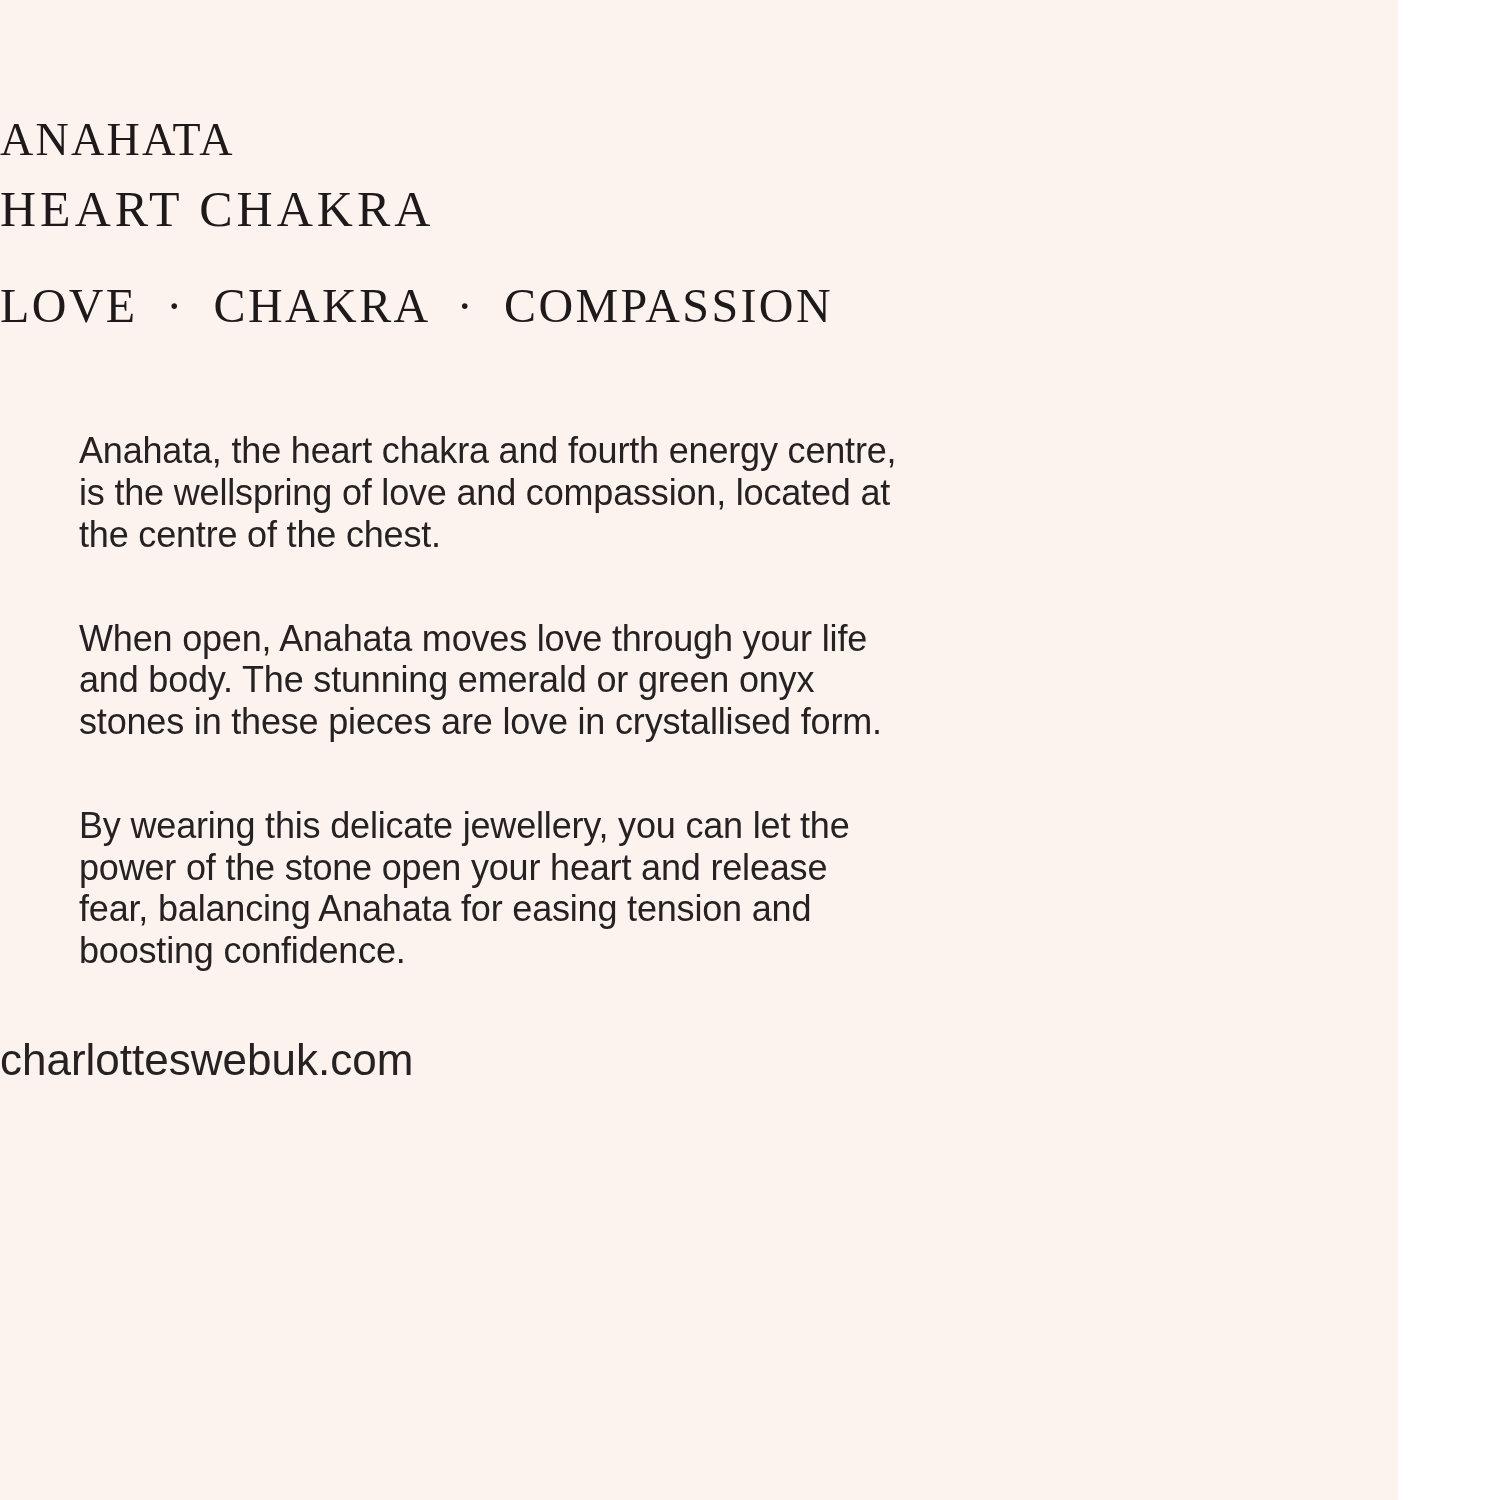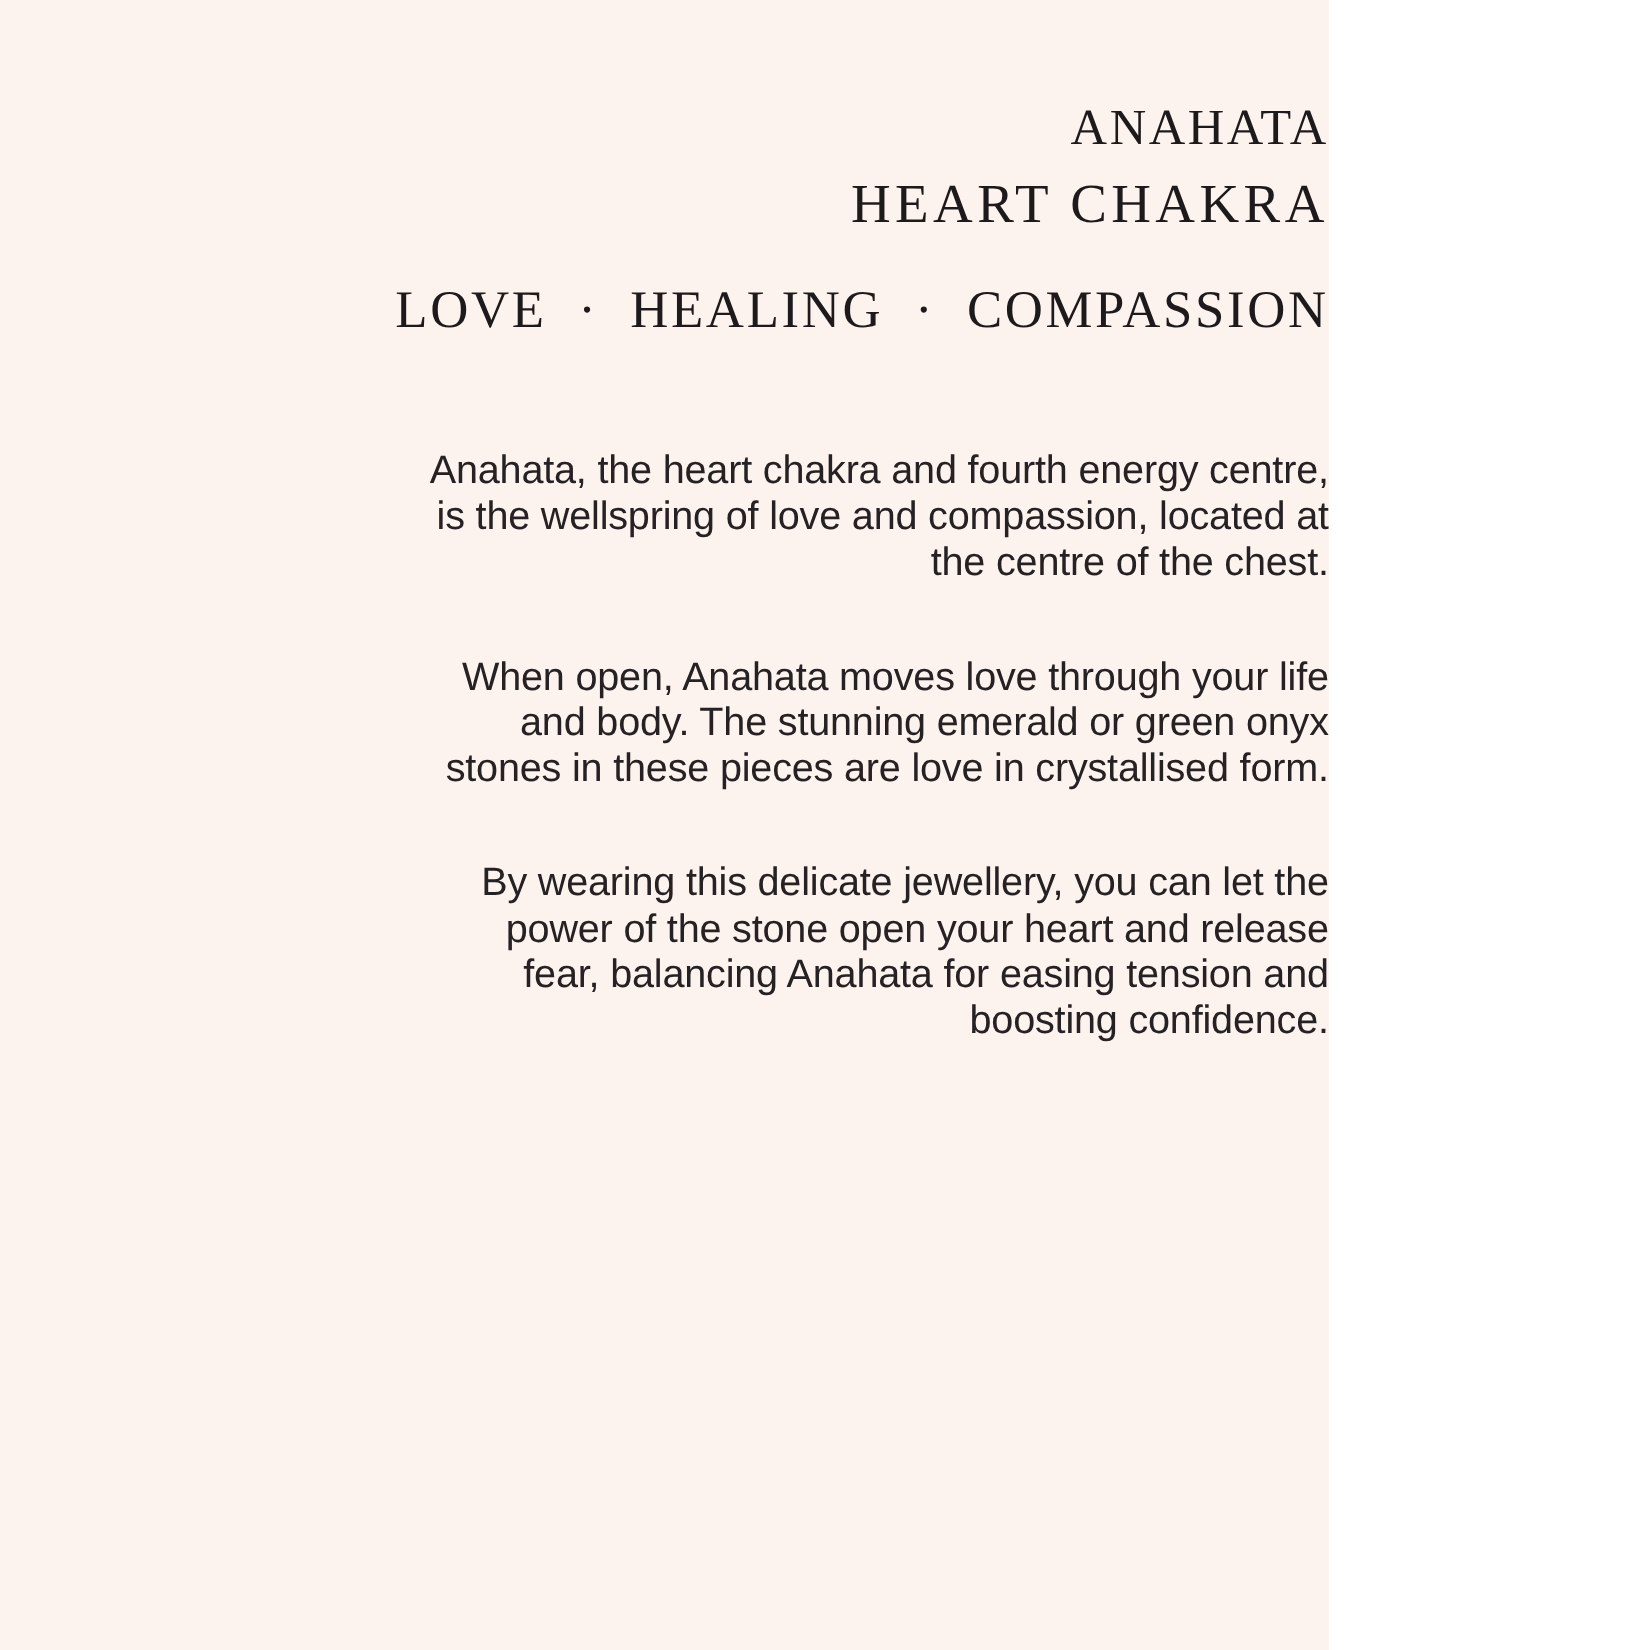--- a/index.html
+++ b/index.html
@@ -1,29 +1,29 @@
 <!DOCTYPE html>
 <html><head>
 <meta charset="utf-8">
 <style>
   html, body {
     margin: 0;
     padding: 0;
   }
   .card {
     position: relative;
-    width: 1208px;
+    width: 1398px;
     height: 1500px;
     background: #fcf2ee;
     color: #211c1d;
     overflow: hidden;
     font-family: "Liberation Sans", sans-serif;
-    text-align: right;
+    text-align: left;
     box-sizing: border-box;
-    padding-top: 88px;
+    padding-top: 112px;
   }
   .kicker {
     font-family: "Liberation Serif", serif;
     font-size: 46px;
     line-height: 1.2;
     letter-spacing: 0.05em;
     margin: 0 0 14px 0;
     color: #1e1a1b;
   }
   .title {
@@ -64,29 +64,32 @@
     color: #262122;
   }
 </style>
 </head>
 <body>
 
 <div class="card">
   <header>
     <div class="kicker">ANAHATA</div>
     <h1 class="title">HEART CHAKRA</h1>
-    <div class="tagline">LOVE · HEALING · COMPASSION</div>
+    <div class="tagline">LOVE · CHAKRA · COMPASSION</div>
   </header>
 
   <section class="body-copy">
     <p>Anahata, the heart chakra and fourth energy centre,
 is the wellspring of love and compassion, located at
 the centre of the chest.</p>
     <p>When open, Anahata moves love through your life
 and body. The stunning emerald or green onyx
 stones in these pieces are love in crystallised form.</p>
     <p>By wearing this delicate jewellery, you can let the
 power of the stone open your heart and release
 fear, balancing Anahata for easing tension and
 boosting confidence.</p>
   </section>
 
+  <footer>
+    <div class="website">charlotteswebuk.com</div>
+  </footer>
 </div>
 
 </body></html>

